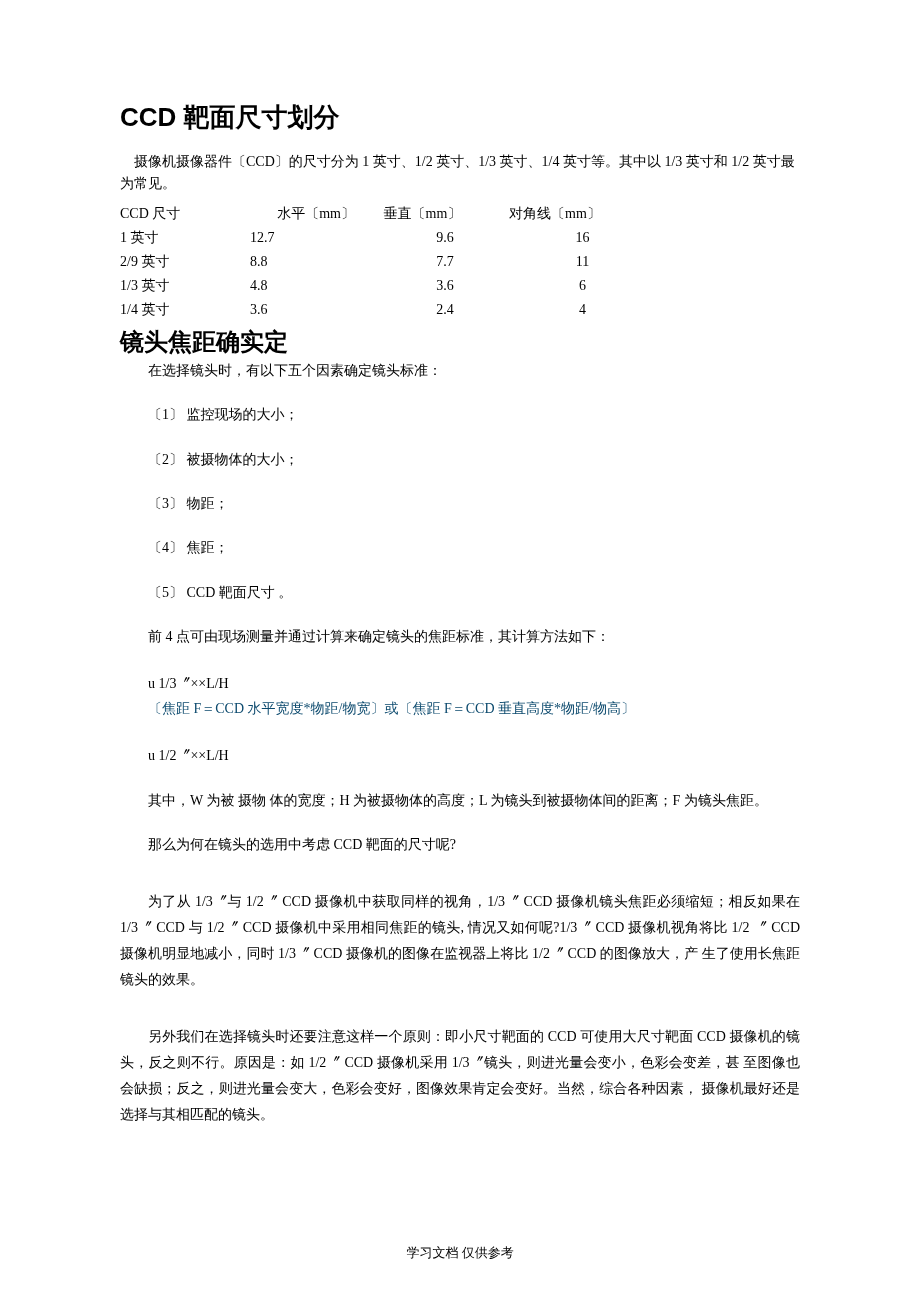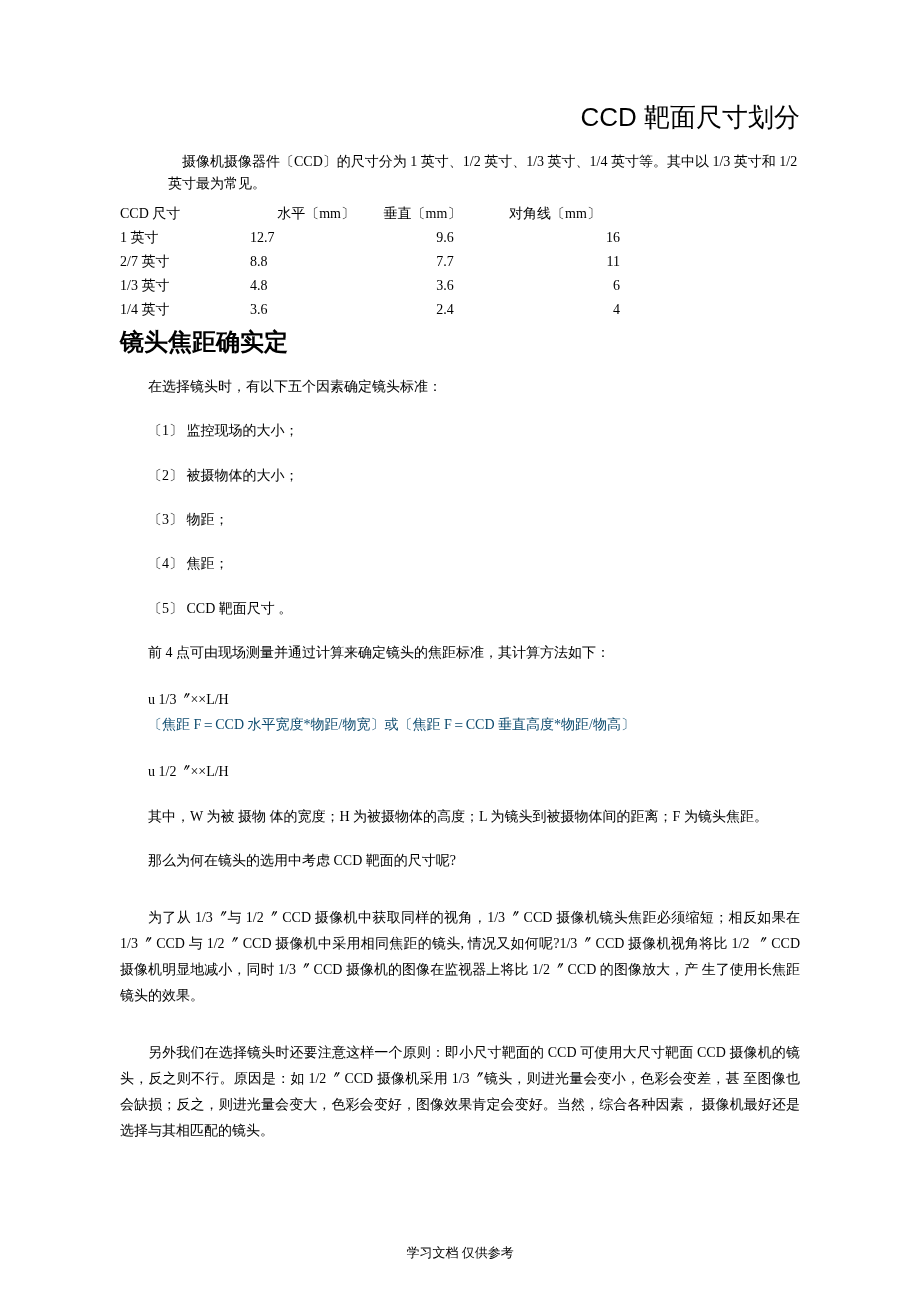--- a/index.html
+++ b/index.html
@@ -11,56 +11,54 @@
       width: 920px;
       height: 1302px;
       background: #fff;
       font-family: "SimSun", "宋体", serif;
       padding: 100px 120px 50px 120px;
       position: relative;
     }
     .h1 {
       font-family: "Microsoft YaHei", "SimHei", sans-serif;
       font-size: 26px;
-      font-weight: normal;
+      font-weight: bold;
       color: #000;
       margin-bottom: 16px;
-      text-align: right;
     }
     .intro {
       font-family: "SimSun", "宋体", serif;
       font-size: 14px;
       line-height: 1.6;
       text-indent: 1em;
       margin-bottom: 6px;
-      margin-left: 48px;
     }
     table {
       border-collapse: collapse;
       font-size: 14px;
       margin-bottom: 4px;
     }
     table td, table th {
       text-align: left;
       font-weight: normal;
       padding: 3px 0;
     }
     .col-size { width: 100px; }
     .col-h { width: 135px; text-align: right; }
     .col-v { width: 135px; text-align: center; }
     .col-d { width: 130px; text-align: center; }
     table tbody .col-h { padding-left: 30px; text-align: left; }
     table tbody .col-v { padding-left: 45px; text-align: center; }
-    table tbody .col-d { padding-left: 55px; text-align: right; }
+    table tbody .col-d { padding-left: 55px; text-align: center; }
     .h2 {
       font-family: "Microsoft YaHei", "SimHei", sans-serif;
       font-size: 24px;
       font-weight: bold;
       color: #000;
-      margin-bottom: 18px;
+      margin-bottom: 2px;
     }
     .para {
       font-size: 14px;
       line-height: 1.6;
       text-indent: 2em;
       margin-bottom: 22px;
     }
     .para-just {
       font-size: 14px;
       line-height: 1.85;
@@ -104,21 +102,21 @@
     </tr>
   </thead>
   <tbody>
     <tr>
       <td class="col-size">1 英寸</td>
       <td class="col-h">12.7</td>
       <td class="col-v">9.6</td>
       <td class="col-d">16</td>
     </tr>
     <tr>
-      <td class="col-size">2/7 英寸</td>
+      <td class="col-size">2/9 英寸</td>
       <td class="col-h">8.8</td>
       <td class="col-v">7.7</td>
       <td class="col-d">11</td>
     </tr>
     <tr>
       <td class="col-size">1/3 英寸</td>
       <td class="col-h">4.8</td>
       <td class="col-v">3.6</td>
       <td class="col-d">6</td>
     </tr>

